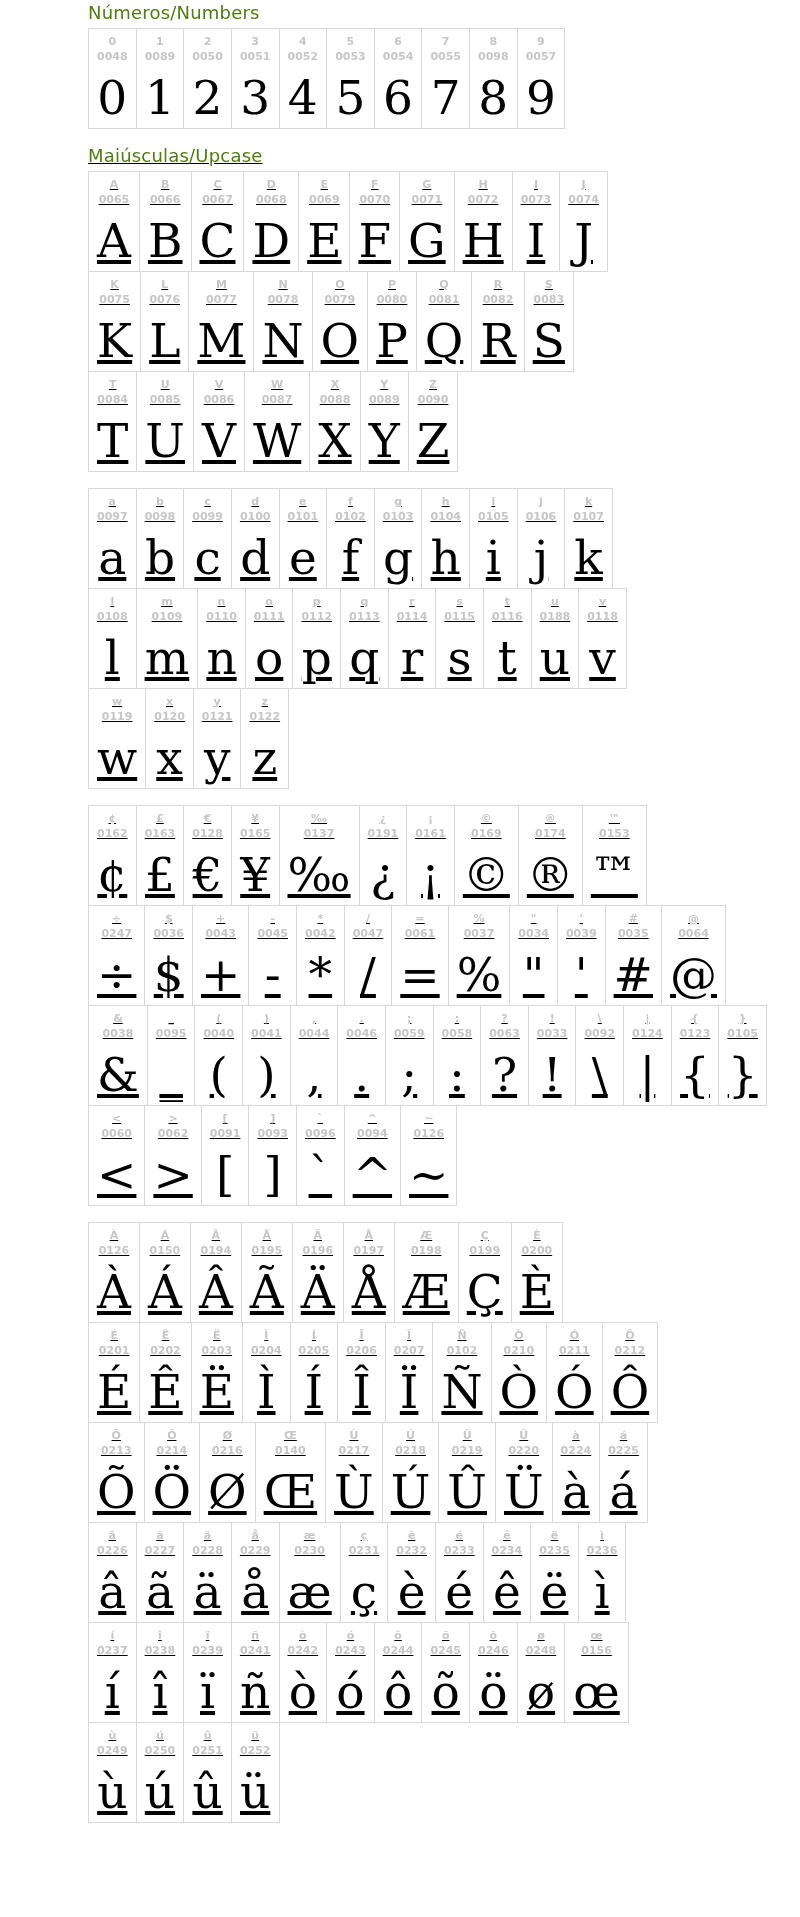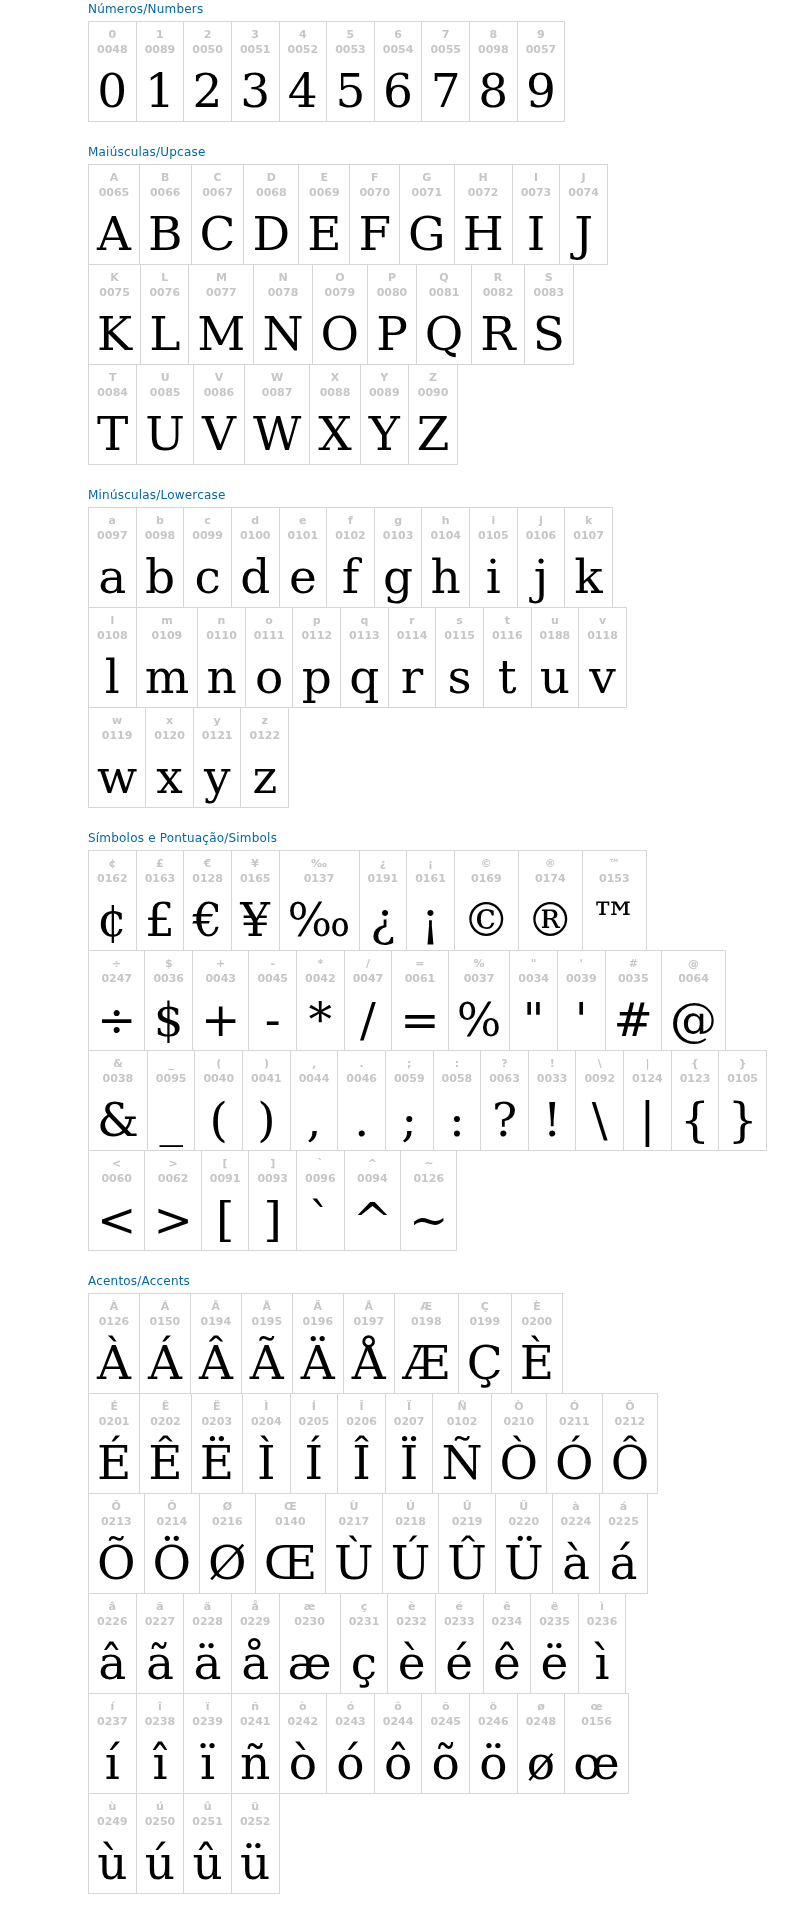--- a/index.html
+++ b/index.html
@@ -1,21 +1,21 @@
 <!DOCTYPE html>
 <html><head>
 <meta charset="utf-8">
 <style>
   html,body{margin:0;padding:0;background:#ffffff;}
   body{font-family:"DejaVu Sans","Liberation Sans",sans-serif;}
   .wrap{width:800px;box-sizing:border-box;padding:2px 30px 24px 88px;}
   .font-section{margin:0;}
-  .font-section + .font-section{margin-top:23px;}
+  .font-section + .font-section{margin-top:16px;text-decoration:underline;}
   h2.section-title{
-    font-size:12px;font-weight:400;color:#0369a1;
+    font-size:18px;font-weight:400;color:#4d7c0f;
     margin:0 0 5px 0;letter-spacing:.2px;
   }
   .glyph-row{display:flex;align-items:stretch;}
   .glyph-row + .glyph-row{margin-top:-1px;}
   .cell{
     border:1px solid #d7d7d7;background:#fff;
     min-width:32px;height:101px;box-sizing:border-box;
     padding:6px 8px 4px;
     display:flex;flex-direction:column;align-items:center;justify-content:space-between;
   }
@@ -292,21 +292,20 @@
         <div class="cell">
           <div class="cell-head">
             <span class="small-char">Z</span>
             <span class="code">0090</span>
           </div>
           <div class="glyph">Z</div>
         </div>
       </div>
     </div>
     <div class="font-section">
-      <h2 class="section-title">Minúsculas/Lowercase</h2>
       <div class="glyph-row">
         <div class="cell">
           <div class="cell-head">
             <span class="small-char">a</span>
             <span class="code">0097</span>
           </div>
           <div class="glyph">a</div>
         </div>
         <div class="cell">
           <div class="cell-head">
@@ -483,21 +482,20 @@
         <div class="cell">
           <div class="cell-head">
             <span class="small-char">z</span>
             <span class="code">0122</span>
           </div>
           <div class="glyph">z</div>
         </div>
       </div>
     </div>
     <div class="font-section">
-      <h2 class="section-title">Símbolos e Pontuação/Simbols</h2>
       <div class="glyph-row">
         <div class="cell">
           <div class="cell-head">
             <span class="small-char">¢</span>
             <span class="code">0162</span>
           </div>
           <div class="glyph">¢</div>
         </div>
         <div class="cell">
           <div class="cell-head">
@@ -795,21 +793,20 @@
         <div class="cell">
           <div class="cell-head">
             <span class="small-char">~</span>
             <span class="code">0126</span>
           </div>
           <div class="glyph">~</div>
         </div>
       </div>
     </div>
     <div class="font-section">
-      <h2 class="section-title">Acentos/Accents</h2>
       <div class="glyph-row">
         <div class="cell">
           <div class="cell-head">
             <span class="small-char">À</span>
             <span class="code">0126</span>
           </div>
           <div class="glyph">À</div>
         </div>
         <div class="cell">
           <div class="cell-head">

